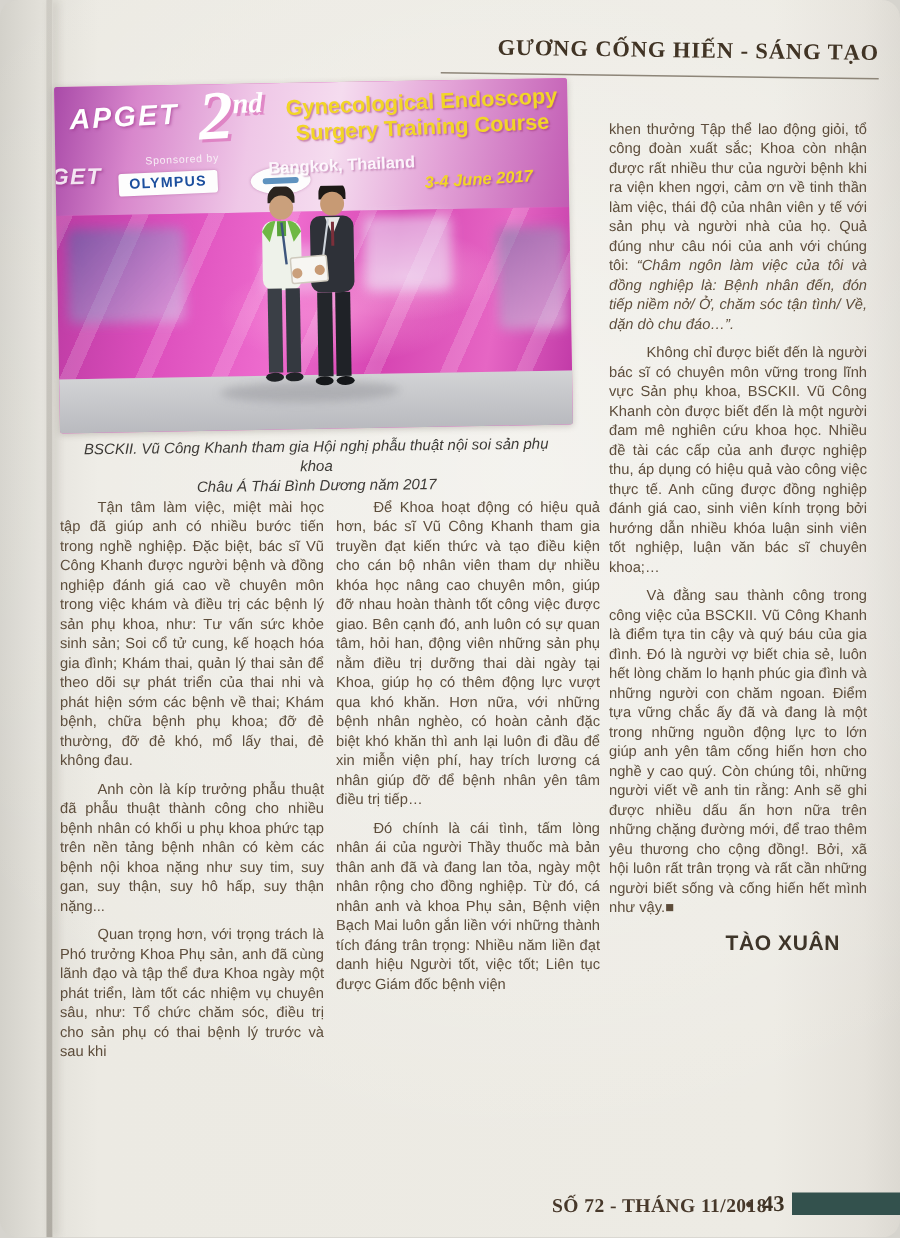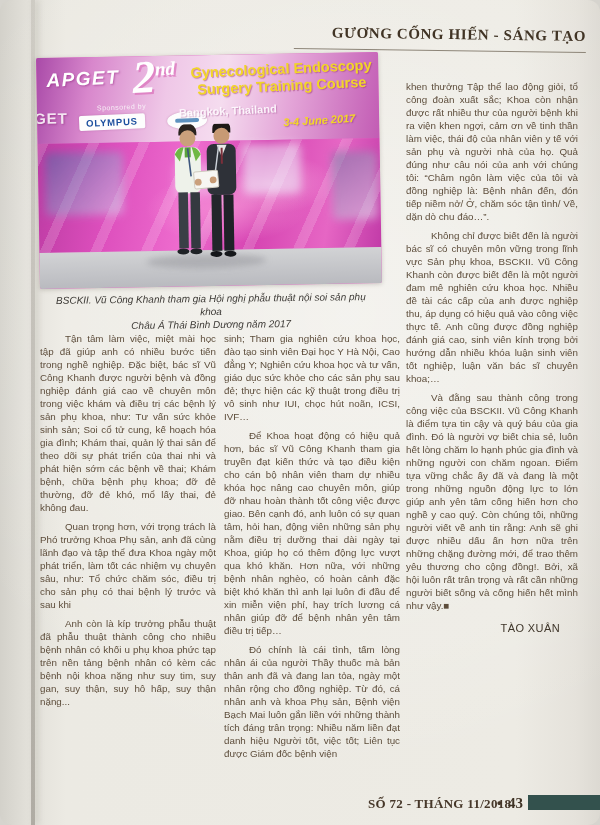--- a/index.html
+++ b/index.html
@@ -40,21 +40,21 @@
     transform:rotate(-1.5deg);box-shadow:0 0 2px rgba(140,60,120,.4);}
   .sponsor2{position:absolute;left:130px;top:56px;width:40px;height:18px;background:#fdfdfd;
     border-radius:50%;transform:rotate(-1.5deg);box-shadow:0 0 2px rgba(140,60,120,.4);}
   .sponsor2 i{position:absolute;left:8px;top:7px;width:24px;height:4px;border-radius:2px;
     background:rgba(40,110,170,.75);}
   .bangkok{position:absolute;left:142px;top:50px;color:rgba(255,252,255,.9);font-weight:bold;
     font-size:11px;transform:rotate(-1.5deg);text-shadow:1px 1px 1px rgba(150,60,130,.4);}
   .dates{position:absolute;left:246px;top:61px;color:#f2d626;font-weight:bold;font-style:italic;
     font-size:11px;transform:rotate(-2.5deg);text-shadow:1px 1px 1px rgba(150,60,130,.5);}
   .partial-logo{position:absolute;left:-3px;top:52px;color:rgba(255,255,255,.85);
-    font-weight:bold;font-size:15px;letter-spacing:1px;
+    font-weight:bold;font-style:italic;font-size:15px;letter-spacing:1px;
     text-shadow:1px 1px 2px rgba(140,40,120,.6);}
   .wall{position:absolute;left:0;top:86px;right:0;bottom:36px;
     background:
       repeating-linear-gradient(115deg, rgba(255,255,255,.16) 0 10px, rgba(255,255,255,0) 10px 46px),
       radial-gradient(34% 46% at 55% 62%, rgba(255,175,225,.55), rgba(255,175,225,0) 70%),
       radial-gradient(26% 40% at 68% 40%, rgba(255,200,235,.5), rgba(255,200,235,0) 70%),
       linear-gradient(100deg,#bb3aa2 0%,#dd4fbd 22%,#ee6cce 44%,#d644b2 64%,#e666c4 84%,#c23ba8 100%);}
   .blob{position:absolute;border-radius:5px;filter:blur(4px);}
   .blob.b1{left:2%;top:8%;width:23%;height:58%;
     background:linear-gradient(135deg,rgba(72,102,162,.55),rgba(222,230,246,.45));}
@@ -71,22 +71,22 @@
   .caption{position:absolute;left:48px;top:292px;width:326px;text-align:center;
     font-style:italic;font-size:10px;line-height:13px;color:#3d3a36;transform:rotate(-.7deg);}
   
   .col{position:absolute;font-size:9.8px;line-height:13px;text-align:justify;
     color:#5d4d3b;overflow:hidden;}
   .col p{margin:0 0 6px;}
   .col p.ind{text-indent:25px;}
   .col1{left:40px;top:332px;width:176px;height:470px;}
   .col2{left:224px;top:332px;width:176px;height:470px;}
   .col3{left:406px;top:80px;width:172px;height:712px;}
-  .quote{}
-  .author{text-align:right;padding-right:18px;font-weight:normal;font-size:11px;
+  .quote{font-style:italic;}
+  .author{text-align:right;padding-right:18px;font-weight:bold;font-size:14px;
     letter-spacing:.4px;color:#3e3529;margin-top:10px;}
   
   .footer-issue{position:absolute;left:368px;top:796px;font-family:"Liberation Serif",serif;
     font-weight:bold;font-size:13px;color:#47382a;letter-spacing:.3px;}
   .footer-bullet{position:absolute;left:497px;top:795px;font-size:13px;color:#47382a;font-weight:bold;}
   .footer-page{position:absolute;left:508px;top:795px;font-family:"Liberation Serif",serif;
     font-weight:bold;font-size:15px;color:#3e3224;}
   .footer-bar{position:absolute;left:528px;top:795px;width:72px;height:15px;background:#33514d;}
 </style>
 </head>
@@ -157,26 +157,25 @@
     </svg>
   </div>
 
   <div class="caption">
     <div>BSCKII. Vũ Công Khanh tham gia Hội nghị phẫu thuật nội soi sản phụ khoa</div>
     <div>Châu Á Thái Bình Dương năm 2017</div>
   </div>
 
   <div class="col col1">
     <p class="ind">Tận tâm làm việc, miệt mài học tập đã giúp anh có nhiều bước tiến trong nghề nghiệp. Đặc biệt, bác sĩ Vũ Công Khanh được người bệnh và đồng nghiệp đánh giá cao về chuyên môn trong việc khám và điều trị các bệnh lý sản phụ khoa, như: Tư vấn sức khỏe sinh sản; Soi cổ tử cung, kế hoạch hóa gia đình; Khám thai, quản lý thai sản để theo dõi sự phát triển của thai nhi và phát hiện sớm các bệnh về thai; Khám bệnh, chữa bệnh phụ khoa; đỡ đẻ thường, đỡ đẻ khó, mổ lấy thai, đẻ không đau.</p>
+    <p class="ind">Anh còn là kíp trưởng phẫu thuật đã phẫu thuật thành công cho nhiều bệnh nhân có  khối u phụ khoa phức tạp trên nền tảng bệnh nhân có kèm các bệnh nội khoa nặng như suy tim, suy gan, suy thận, suy hô hấp, suy thận nặng...</p>
     <p class="ind">Quan trọng hơn, với trọng trách là Phó trưởng Khoa Phụ sản, anh đã cùng lãnh đạo và tập thể đưa Khoa ngày một phát triển, làm tốt các nhiệm vụ chuyên sâu, như: Tổ chức chăm sóc, điều trị cho sản phụ có thai bệnh lý trước và sau khi</p>
-    <p class="ind">Anh còn là kíp trưởng phẫu thuật đã phẫu thuật thành công cho nhiều bệnh nhân có  khối u phụ khoa phức tạp trên nền tảng bệnh nhân có kèm các bệnh nội khoa nặng như suy tim, suy gan, suy thận, suy hô hấp, suy thận nặng...</p>
   </div>
 
   <div class="col col2">
-    <p>sinh; Tham gia nghiên cứu khoa học, đào tạo sinh viên Đại học Y Hà Nội, Cao đẳng Y; Nghiên cứu khoa học và tư vấn, giáo dục sức khỏe cho các sản phụ sau đẻ; thực hiện các kỹ thuật trong điều trị vô sinh như IUI, chọc hút noãn, ICSI, IVF…</p>
     <p class="ind">Để Khoa hoạt động có hiệu quả hơn, bác sĩ Vũ Công Khanh tham gia truyền đạt kiến thức và tạo điều kiện cho cán bộ nhân viên tham dự nhiều khóa học nâng cao chuyên môn, giúp đỡ nhau hoàn thành tốt công việc được giao. Bên cạnh đó, anh luôn có sự quan tâm, hỏi han, động viên những sản phụ nằm điều trị dưỡng thai dài ngày tại Khoa, giúp họ có thêm động lực vượt qua khó khăn. Hơn nữa, với những bệnh nhân nghèo, có hoàn cảnh đặc biệt khó khăn thì anh lại luôn đi đầu để xin miễn viện phí, hay trích lương cá nhân giúp đỡ để bệnh nhân yên tâm điều trị tiếp…</p>
     <p class="ind">Đó chính là cái tình, tấm lòng nhân ái của người Thầy thuốc mà bản thân anh đã và đang lan tỏa, ngày một nhân rộng cho đồng nghiệp. Từ đó, cá nhân anh và khoa Phụ sản, Bệnh viện Bạch Mai luôn gắn liền với những thành tích đáng trân trọng: Nhiều năm liền đạt danh hiệu Người tốt, việc tốt; Liên tục được Giám đốc bệnh viện</p>
   </div>
 
   <div class="col col3">
     <p><span>khen thưởng Tập thể lao động giỏi, tổ công đoàn xuất sắc; Khoa còn nhận được rất nhiều thư của người bệnh khi ra viện khen ngợi, cảm ơn về tinh thần làm việc, thái độ của nhân viên y tế với sản phụ và người nhà của họ. Quả đúng như câu nói của anh với chúng tôi: </span><span class="quote">“Châm ngôn làm việc của tôi và đồng nghiệp là: Bệnh nhân đến, đón tiếp niềm nở/ Ở, chăm sóc tận tình/ Về, dặn dò chu đáo…”.</span></p>
     <p class="ind">Không chỉ được biết đến là người bác sĩ có chuyên môn vững trong lĩnh vực Sản phụ khoa, BSCKII. Vũ Công Khanh còn được biết đến là một người đam mê nghiên cứu khoa học. Nhiều đề tài các cấp của anh được nghiệp thu, áp dụng có hiệu quả vào công việc thực tế. Anh cũng được đồng nghiệp đánh giá cao, sinh viên kính trọng bởi hướng dẫn nhiều khóa luận sinh viên tốt nghiệp, luận văn bác sĩ chuyên khoa;…</p>
     <p class="ind">Và đằng sau thành công trong công việc của BSCKII. Vũ Công Khanh là điểm tựa tin cậy và quý báu của gia đình. Đó là người vợ biết chia sẻ, luôn hết lòng chăm lo hạnh phúc gia đình và những người con chăm ngoan. Điểm tựa vững chắc ấy đã và đang là một trong những nguồn động lực to lớn giúp anh yên tâm cống hiến hơn cho nghề y cao quý. Còn chúng tôi, những người viết về anh tin rằng: Anh sẽ ghi được nhiều dấu ấn hơn nữa trên những chặng đường mới, để trao thêm yêu thương cho cộng đồng!. Bởi, xã hội luôn rất trân trọng và rất cần những người biết sống và cống hiến hết mình như vậy.■</p>
     <div class="author">TÀO XUÂN</div>
   </div>

